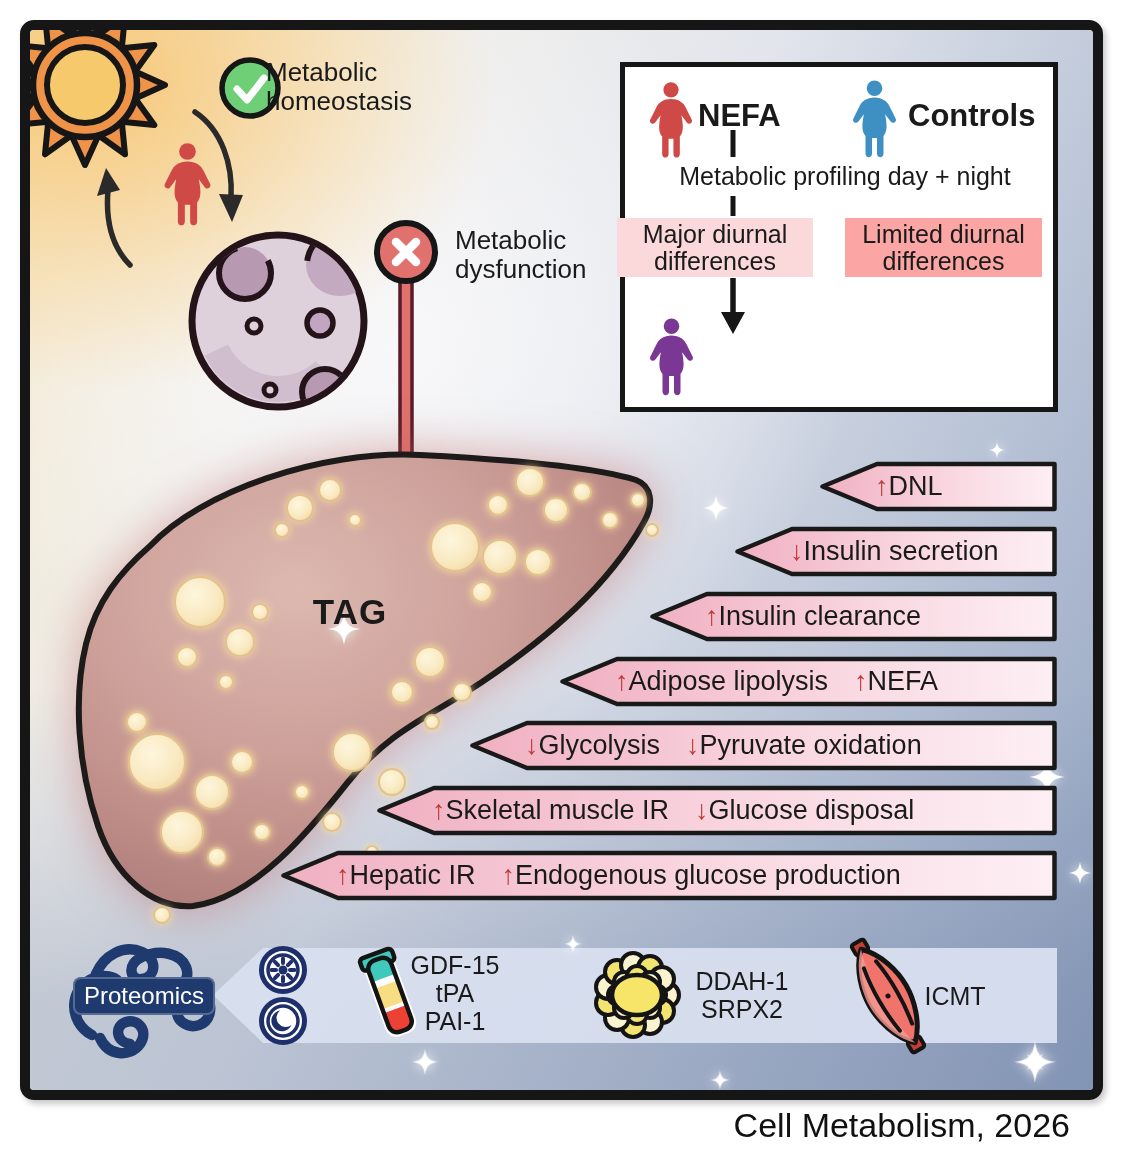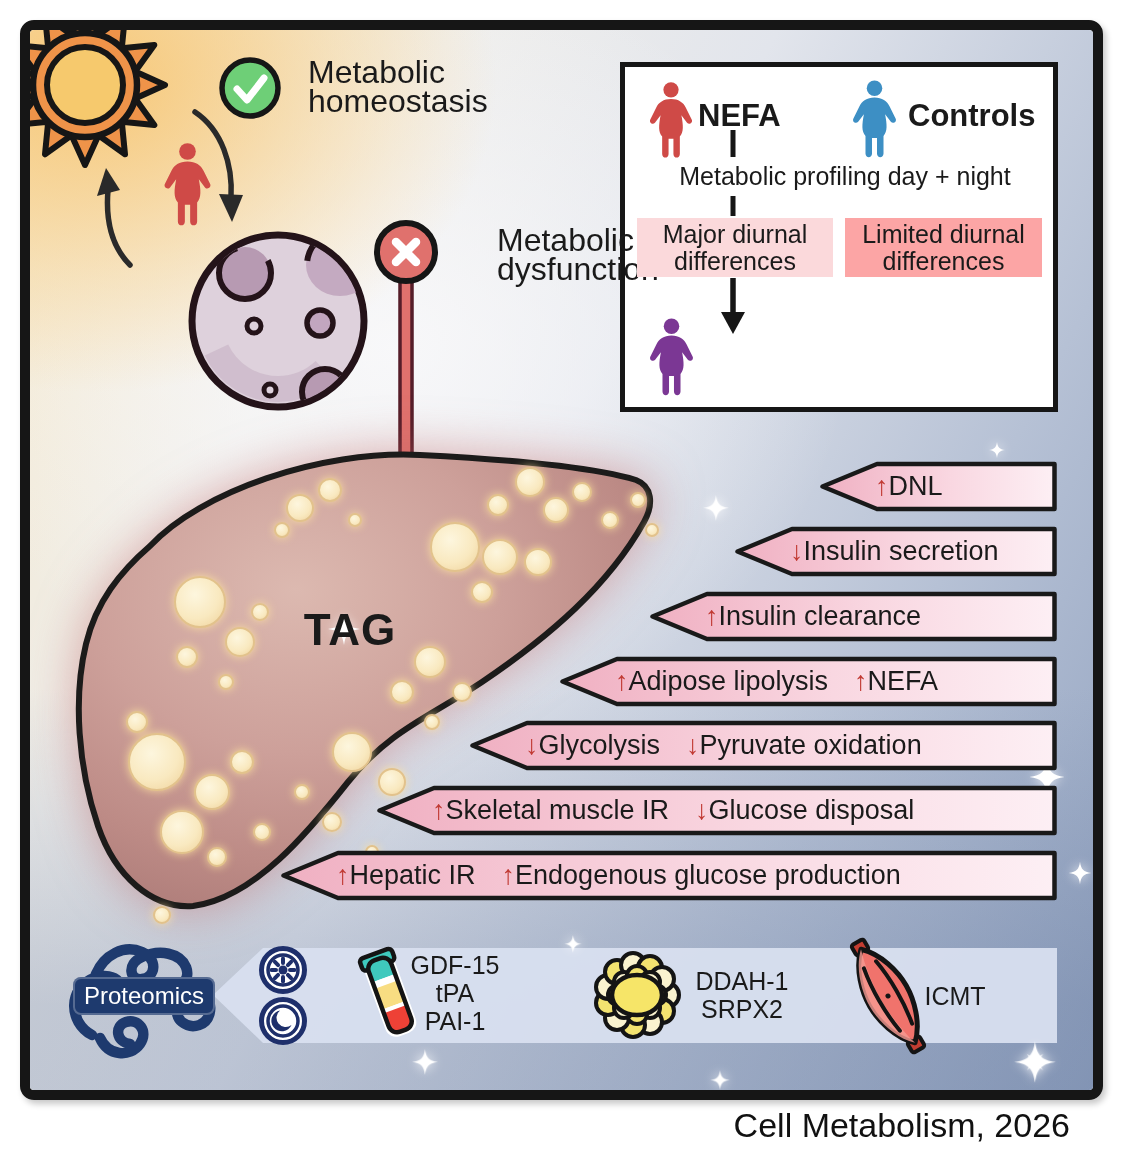--- a/index.html
+++ b/index.html
@@ -11,32 +11,32 @@
       background:
         radial-gradient(ellipse 560px 430px at 6% 5%, rgba(247,196,110,.9), rgba(248,211,145,.45) 45%, rgba(248,218,165,0) 72%),
         radial-gradient(ellipse 740px 620px at 34% 30%, rgba(250,250,252,.85), rgba(250,250,252,0) 62%),
         linear-gradient(180deg, rgba(99,119,156,0) 62%, rgba(99,119,156,.30) 92%),
         linear-gradient(118deg, #f6e7c6 0%, #efeeeb 26%, #e2e5ec 46%, #b6c1d5 74%, #90a1bf 100%);}
   svg.overlay{position:absolute;left:0;top:0;width:1063px;height:1060px;pointer-events:none;}
   .glow-liver{filter:drop-shadow(0 0 24px rgba(190,95,95,.5));}
   .glow-drops{filter:drop-shadow(0 0 5px rgba(255,228,160,.85));}
   .glow-spark{filter:drop-shadow(0 0 6px rgba(255,255,255,.9));}
 
-  .label-2line{font-size:32px;line-height:29px;margin-left:42px;}
+  .label-2line{font-size:26px;line-height:29px;}
   .dys-label{left:425px;top:196px;}
   .homeo-label{left:236px;top:28px;}
-  .tag-label{left:250px;top:575px;width:140px;text-align:center;font-size:44px;font-weight:bold;letter-spacing:1px;}
+  .tag-label{left:250px;top:562px;width:140px;text-align:center;font-size:35px;font-weight:bold;letter-spacing:1px;}
 
   .flow-box{left:590px;top:32px;width:438px;height:350px;background:#ffffff;border:5px solid #161616;box-sizing:border-box;}
   .flow-title{font-size:31px;font-weight:bold;}
   .masld-title{left:668px;top:68px;}
   .controls-title{left:878px;top:68px;}
   .profiling-label{left:600px;top:132px;width:430px;text-align:center;font-size:25px;}
   .flow-cell{box-sizing:border-box;text-align:center;font-size:25px;line-height:27px;display:flex;flex-direction:column;justify-content:center;}
-  .major-box{left:607px;top:188px;width:196px;height:59px;background:#fbd9db;}
+  .major-box{left:587px;top:188px;width:196px;height:59px;background:#fbd9db;}
   .limited-box{left:815px;top:188px;width:197px;height:59px;background:#fca5a5;}
   .persist-box{left:678px;top:297px;width:334px;height:70px;background:#dcd9ec;line-height:28px;}
 
   .banner{height:51px;display:flex;align-items:center;justify-content:flex-start;padding-left:55px;padding-right:10px;box-sizing:border-box;position:absolute;}
   .banner svg.banner-bg{position:absolute;left:0;top:0;}
   .banner-text{position:relative;font-size:27px;white-space:nowrap;}
   .b-arrow{color:#c13a33;font-weight:bold;}
   .b-arrow.second{margin-left:26px;}
   span:empty{display:none;}
 

